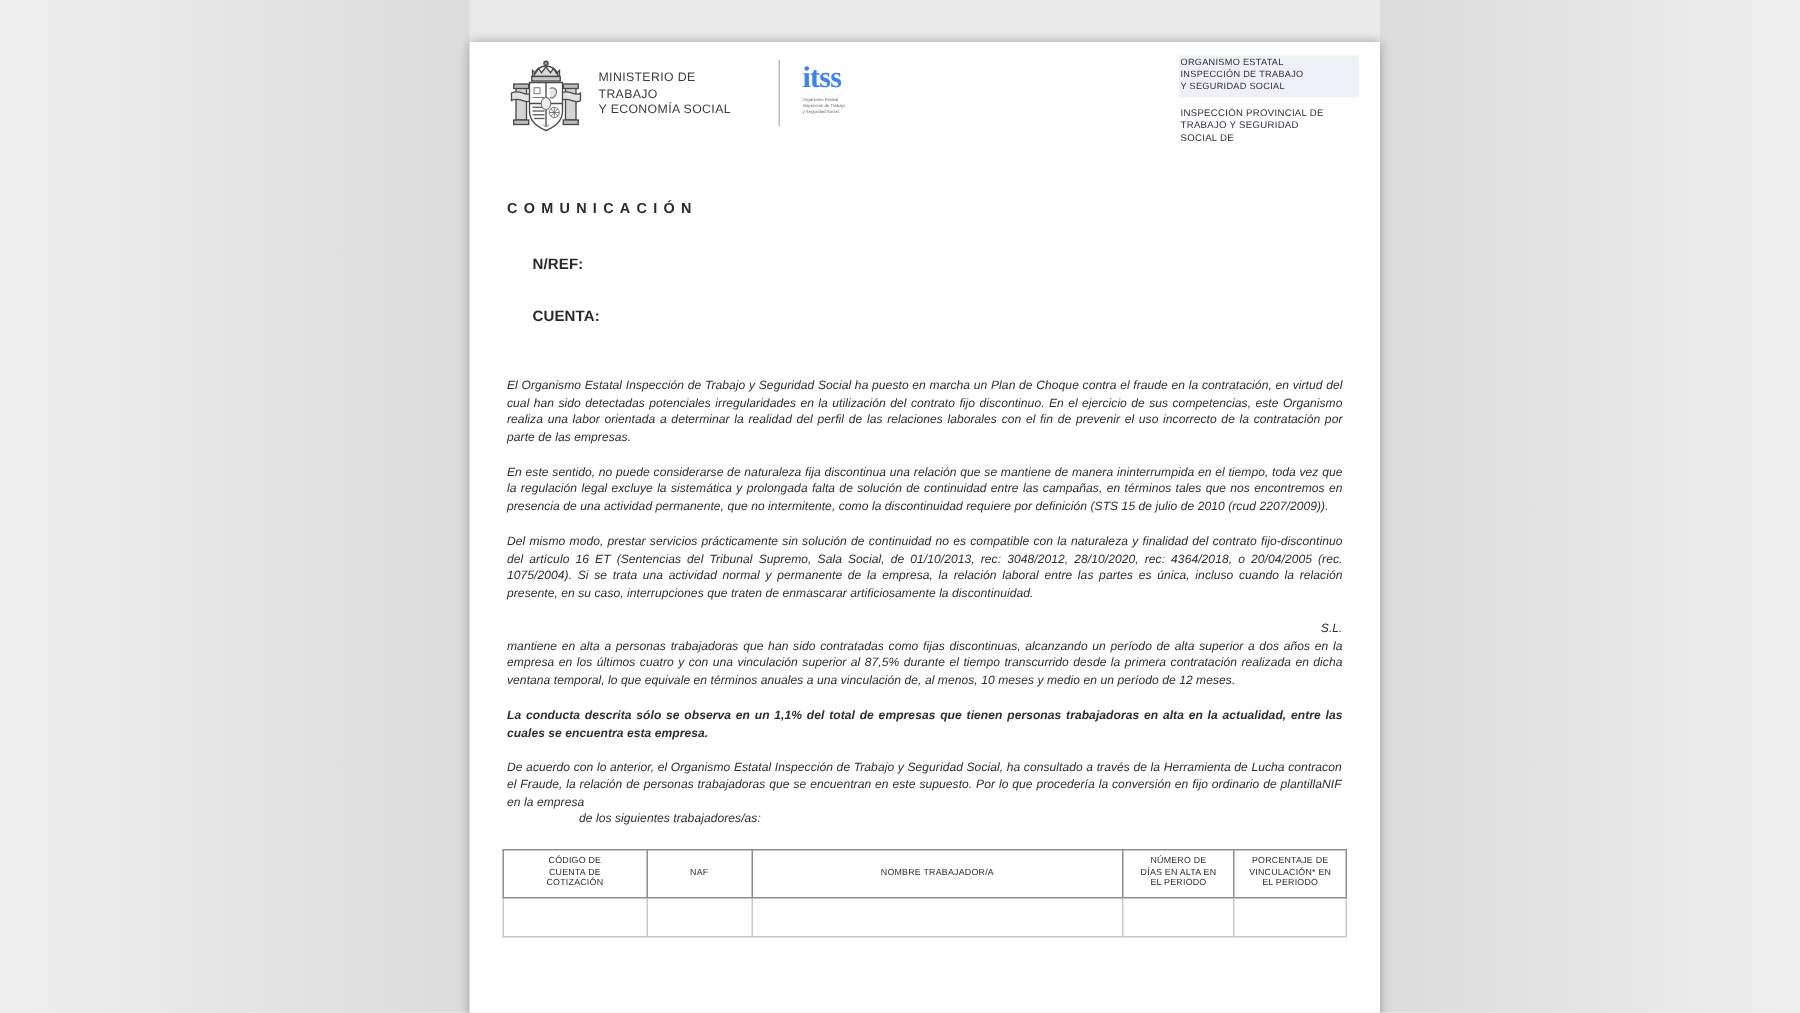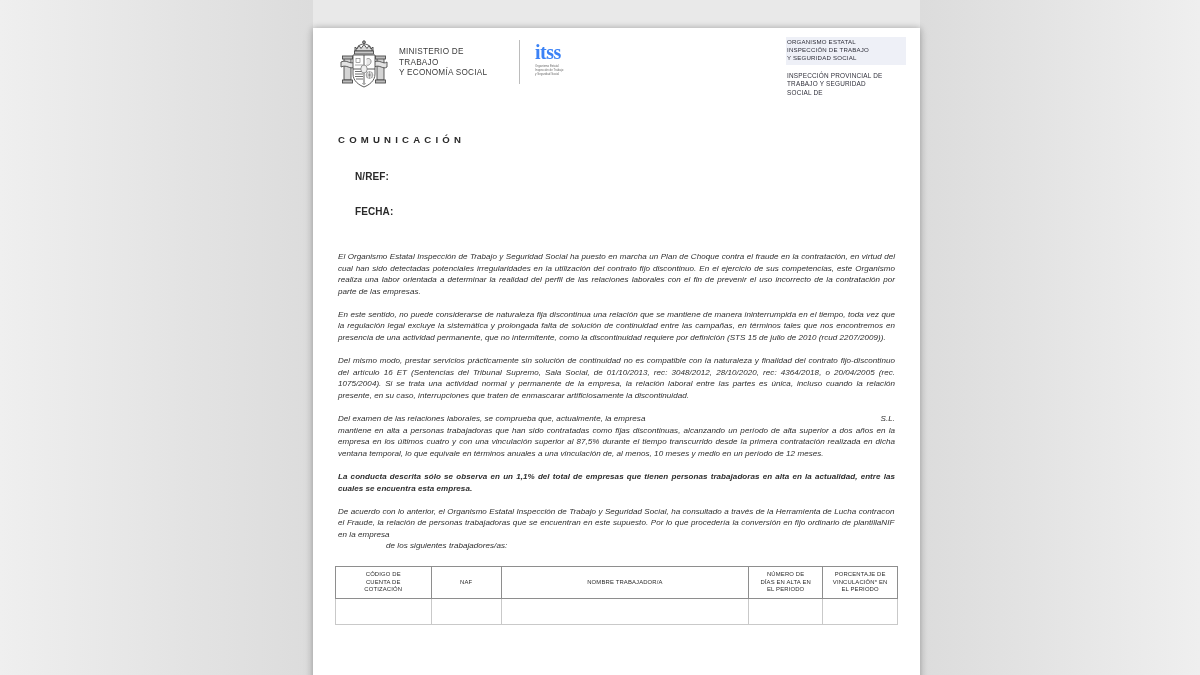--- a/index.html
+++ b/index.html
@@ -273,33 +273,32 @@
 Y SEGURIDAD SOCIAL</div>
         <div class="org-provincial">INSPECCIÓN PROVINCIAL DE
 TRABAJO Y SEGURIDAD
 SOCIAL DE</div>
       </div>
     </div>
 
     <div class="doc-title">COMUNICACIÓN</div>
 
     <div class="ref-field" id="nref">N/REF:</div>
-    <div class="ref-field" id="fecha">FECHA:</div>
+    <div class="ref-field" id="fecha">CUENTA:</div>
 
     <div class="body-wrap">
 
       <p class="para">El Organismo Estatal Inspección de Trabajo y Seguridad Social ha puesto en marcha un Plan de Choque contra el fraude en la contratación, en virtud del cual han sido detectadas potenciales irregularidades en la utilización del contrato fijo discontinuo. En el ejercicio de sus competencias, este Organismo realiza una labor orientada a determinar la realidad del perfil de las relaciones laborales con el fin de prevenir el uso incorrecto de la contratación por parte de las empresas.</p>
 
       <p class="para">En este sentido, no puede considerarse de naturaleza fija discontinua una relación que se mantiene de manera ininterrumpida en el tiempo, toda vez que la regulación legal excluye la sistemática y prolongada falta de solución de continuidad entre las campañas, en términos tales que nos encontremos en presencia de una actividad permanente, que no intermitente, como la discontinuidad requiere por definición (STS 15 de julio de 2010 (rcud 2207/2009)).</p>
 
       <p class="para">Del mismo modo, prestar servicios prácticamente sin solución de continuidad no es compatible con la naturaleza y finalidad del contrato fijo-discontinuo del artículo 16 ET (Sentencias del Tribunal Supremo, Sala Social, de 01/10/2013, rec: 3048/2012, 28/10/2020, rec: 4364/2018, o 20/04/2005 (rec. 1075/2004). Si se trata una actividad normal y permanente de la empresa, la relación laboral entre las partes es única, incluso cuando la relación presente, en su caso, interrupciones que traten de enmascarar artificiosamente la discontinuidad.</p>
 
       <p class="para">
         <span class="gap-line">
-          <span>Del examen de las relaciones laborales, se comprueba que, actualmente, la empresa</span>
           <span class="grow"></span>
           <span>S.L.</span>
         </span>
         <span>mantiene en alta a personas trabajadoras que han sido contratadas como fijas discontinuas, alcanzando un período de alta superior a dos años en la empresa en los últimos cuatro y con una vinculación superior al 87,5% durante el tiempo transcurrido desde la primera contratación realizada en dicha ventana temporal, lo que equivale en términos anuales a una vinculación de, al menos, 10 meses y medio en un período de 12 meses.</span>
       </p>
 
       <p class="para bold">La conducta descrita sólo se observa en un 1,1% del total de empresas que tienen personas trabajadoras en alta en la actualidad, entre las cuales se encuentra esta empresa.</p>
 
       <p class="para">
         <span class="gap-line">

